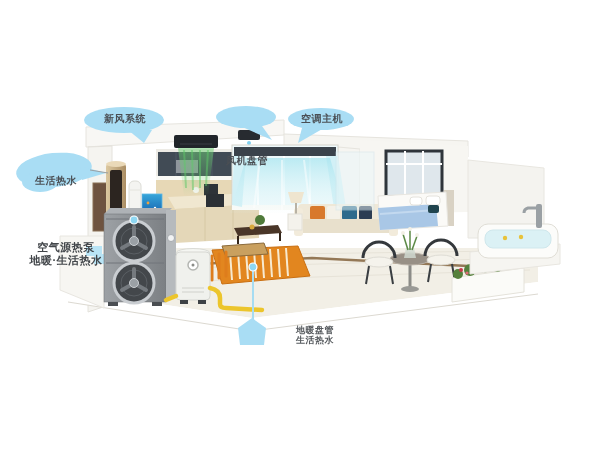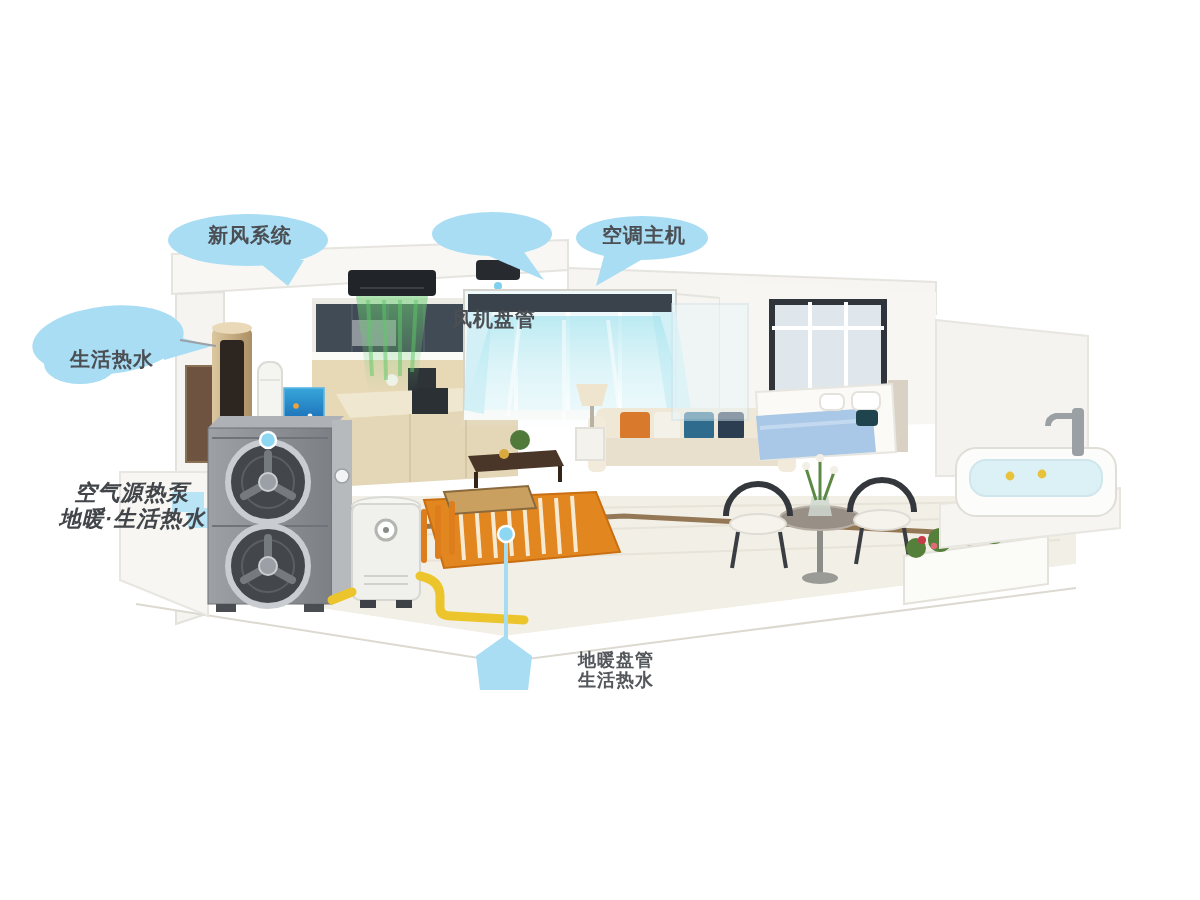--- a/index.html
+++ b/index.html
@@ -342,23 +342,23 @@
 </div>
 
 <div class="lbl s10" style="left:217px;top:111px;width:60px;margin-top:44px;">
   <div>风机盘管</div>
 </div>
 
 <div class="lbl s10" style="left:289px;top:113px;width:66px;">
   <div>空调主机</div>
 </div>
 
-<div class="lbl s11" style="left:12px;top:241px;width:108px;font-style:italic;">
+<div class="lbl s11" style="left:12px;top:241px;width:108px;">
   <div>空气源热泵</div>
   <div>地暖·生活热水</div>
 </div>
 
-<div class="lbl s9" style="left:282px;top:325px;width:52px;color:#54585c;">
+<div class="lbl s9" style="left:282px;top:325px;width:52px;color:#54585c;text-align:right;">
   <div>地暖盘管</div>
   <div>生活热水</div>
 </div>
 
 </div>
 
 </body></html>

